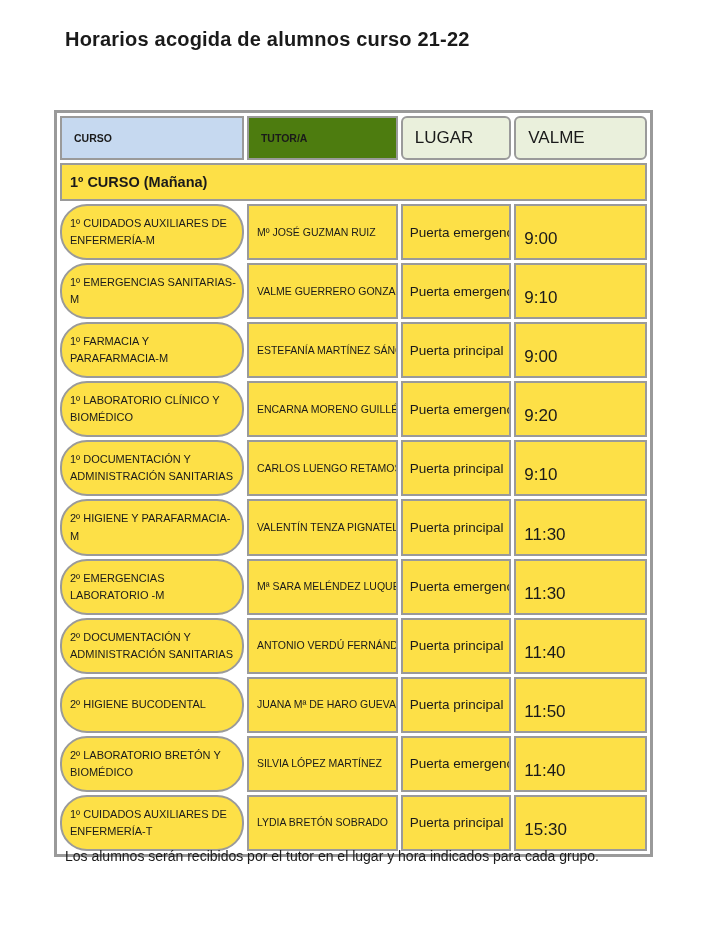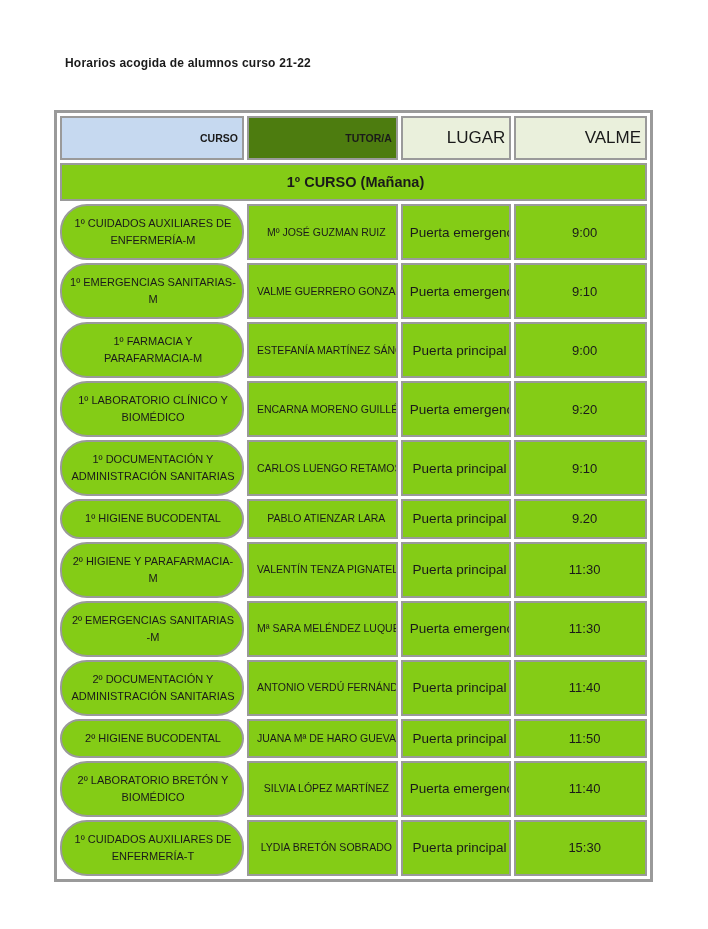--- a/index.html
+++ b/index.html
@@ -13,24 +13,23 @@
     position: relative;
     width: 708px;
     height: 929px;
     background: #ffffff;
     overflow: hidden;
   }
   .doc-title {
     position: absolute;
     left: 65px;
     top: 28px;
-    font-size: 12px;
+    font-size: 20px;
     font-weight: bold;
     letter-spacing: 0.2px;
-    margin-top: 28px;
   }
   .doc-subtitle {
     position: absolute;
     left: 65px;
     top: 66px;
     font-size: 16px;
     font-weight: bold;
     letter-spacing: 0.2px;
   }
   table.schedule {
@@ -46,41 +45,41 @@
   }
   col.c-curso { width: 183px; }
   col.c-tutor { width: 150px; }
   col.c-lugar { width: 110px; }
   col.c-hora  { width: 132px; }
 
   th, td {
     border: 2px solid #9a9a9a;
     vertical-align: middle;
     box-sizing: border-box;
-    background: #84cc16;
-    text-align: center;
+    background: #fde047;
   }
   th {
-    text-align: right;
+    text-align: left;
     padding: 10px 4px 10px 12px;
   }
   th.h-curso {
     background: #c6d9f0;
     font-size: 10.5px;
     font-weight: bold;
   }
   th.h-tutor {
     background: #4d7c0f;
     font-size: 10.5px;
     font-weight: bold;
   }
   th.h-lugar, th.h-hora {
     background: #eaf0dc;
     font-size: 17px;
     font-weight: normal;
+    border-radius: 6px;
   }
   td.section-cell {
     font-size: 14.5px;
     font-weight: bold;
     padding: 9px 4px 9px 8px;
   }
   td.curso-cell {
     font-size: 11px;
     line-height: 1.55;
     padding: 9px 6px 9px 8px;
@@ -92,22 +91,22 @@
     white-space: nowrap;
     overflow: hidden;
   }
   td.lugar-cell {
     font-size: 13.5px;
     padding: 9px 0 9px 7px;
     white-space: nowrap;
     overflow: hidden;
   }
   td.hora-cell {
-    font-size: 13px;
-    padding: 9px 0 9px 8px;
+    font-size: 17px;
+    padding: 23px 0 9px 8px;
     white-space: nowrap;
   }
   .doc-footer {
     position: absolute;
     left: 65px;
     top: 848px;
     width: 600px;
     font-size: 14px;
   }
 </style>
@@ -162,33 +161,27 @@
           <td class="lugar-cell">Puerta emergencia</td>
           <td class="hora-cell">9:20</td>
         </tr>
         <tr>
           <td class="curso-cell">1º DOCUMENTACIÓN Y ADMINISTRACIÓN SANITARIAS</td>
           <td class="tutor-cell">CARLOS LUENGO RETAMOSA</td>
           <td class="lugar-cell">Puerta principal</td>
           <td class="hora-cell">9:10</td>
         </tr>
         <tr>
-          <td class="curso-cell">1º HIGIENE BUCODENTAL</td>
-          <td class="tutor-cell">PABLO ATIENZAR LARA</td>
-          <td class="lugar-cell">Puerta principal</td>
-          <td class="hora-cell">9.20</td>
-        </tr>
-        <tr>
           <td class="curso-cell">2º HIGIENE Y PARAFARMACIA-M</td>
           <td class="tutor-cell">VALENTÍN TENZA PIGNATELLI</td>
           <td class="lugar-cell">Puerta principal</td>
           <td class="hora-cell">11:30</td>
         </tr>
         <tr>
-          <td class="curso-cell">2º EMERGENCIAS SANITARIAS -M</td>
+          <td class="curso-cell">2º EMERGENCIAS LABORATORIO -M</td>
           <td class="tutor-cell">Mª SARA MELÉNDEZ LUQUE</td>
           <td class="lugar-cell">Puerta emergencia</td>
           <td class="hora-cell">11:30</td>
         </tr>
         <tr>
           <td class="curso-cell">2º DOCUMENTACIÓN Y ADMINISTRACIÓN SANITARIAS</td>
           <td class="tutor-cell">ANTONIO VERDÚ FERNÁNDEZ</td>
           <td class="lugar-cell">Puerta principal</td>
           <td class="hora-cell">11:40</td>
         </tr>
@@ -206,14 +199,15 @@
         </tr>
         <tr>
           <td class="curso-cell">1º CUIDADOS AUXILIARES DE ENFERMERÍA-T</td>
           <td class="tutor-cell">LYDIA BRETÓN SOBRADO</td>
           <td class="lugar-cell">Puerta principal</td>
           <td class="hora-cell">15:30</td>
         </tr>
       </tbody>
   </table>
 
+  <div class="doc-footer">Los alumnos serán recibidos por el tutor en el lugar y hora indicados para cada grupo.</div>
 
 </div>
 
 </body></html>

